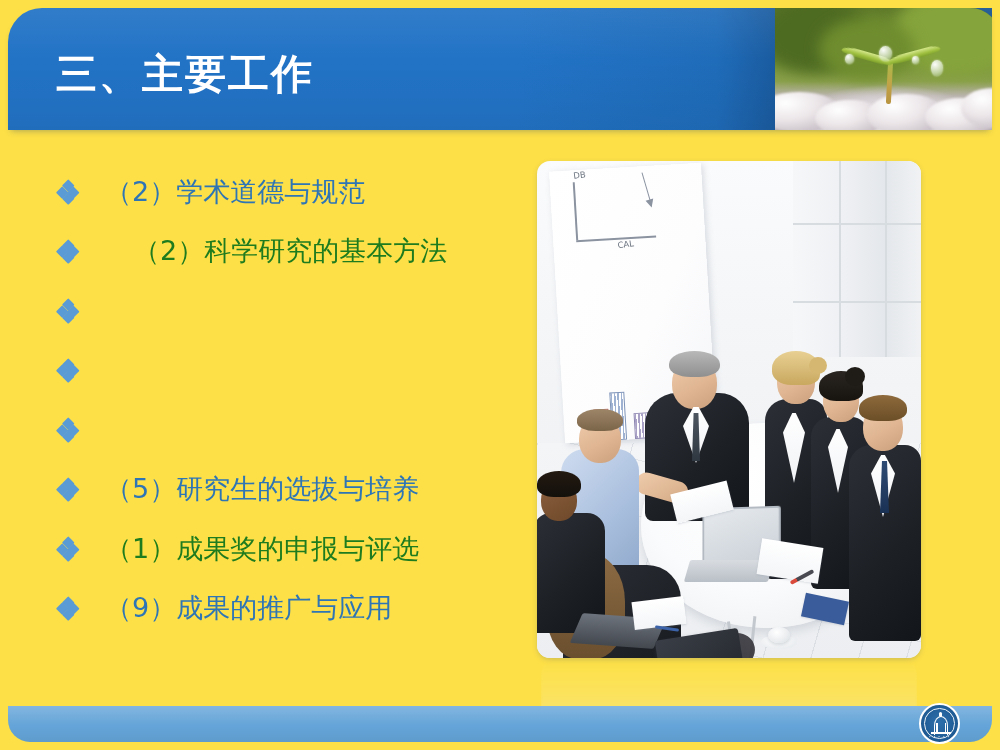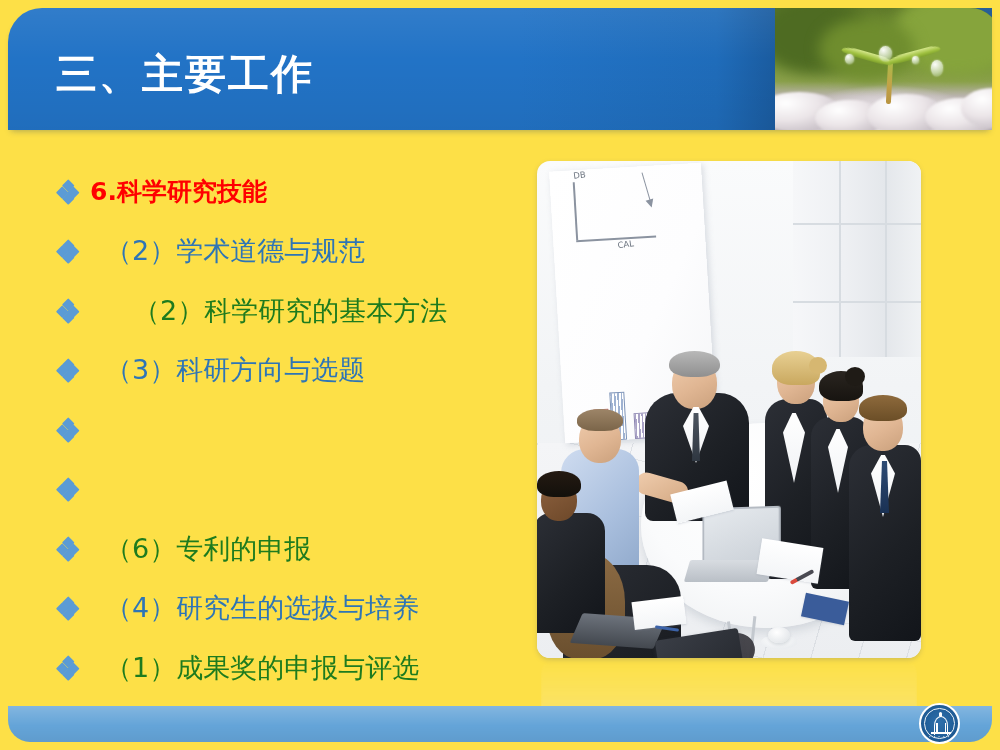--- a/index.html
+++ b/index.html
@@ -401,29 +401,20 @@
       <div class="hp-drop" style="left:70px; top:46px; width:9px; height:10px;"></div>
       <div class="hp-drop" style="left:156px; top:52px; width:12px; height:16px;"></div>
       <div class="hp-drop" style="left:137px; top:48px; width:7px; height:8px;"></div>
     </div>
 
     <div id="header-title">三、主要工作</div>
   </div>
 
   <div id="bullet-list">
 
-    <div class="bullet-row first">
-      <span class="bullet-glyph">
-        <i class="d-top"></i>
-          <i class="d-left"></i>
-          <i class="d-right"></i>
-          <i class="d-bottom"></i>
-      </span>
-      <span class="bullet-text" style="color:#FF0000; font-weight:bold;">6.科学研究技能</span>
-    </div>
 
     <div class="bullet-row indent">
       <span class="bullet-glyph">
         <i class="d-top"></i>
           <i class="d-left"></i>
           <i class="d-right"></i>
           <i class="d-bottom"></i>
       </span>
       <span class="bullet-text" style="color:#2E75B6;">（2）学术道德与规范</span>
     </div>
@@ -431,66 +422,56 @@
     <div class="bullet-row indent">
       <span class="bullet-glyph">
         <i class="d-top"></i>
           <i class="d-left"></i>
           <i class="d-right"></i>
           <i class="d-bottom"></i>
       </span>
       <span class="bullet-text" style="color:#1E7B1E;margin-left:48px;">（2）科学研究的基本方法</span>
     </div>
 
-    <div class="bullet-row indent">
-      <span class="bullet-glyph">
-        <i class="d-top"></i>
-          <i class="d-left"></i>
-          <i class="d-right"></i>
-          <i class="d-bottom"></i>
-      </span>
-      <span class="bullet-text" style="color:#2E75B6;">（3）科研方向与选题</span>
-    </div>
-
-    <div class="bullet-row indent">
-      <span class="bullet-glyph">
-        <i class="d-top"></i>
-          <i class="d-left"></i>
-          <i class="d-right"></i>
-          <i class="d-bottom"></i>
-      </span>
-    </div>
-
-    <div class="bullet-row indent">
-      <span class="bullet-glyph">
-        <i class="d-top"></i>
-          <i class="d-left"></i>
-          <i class="d-right"></i>
-          <i class="d-bottom"></i>
-      </span>
-    </div>
-
-    <div class="bullet-row indent">
-      <span class="bullet-glyph">
-        <i class="d-top"></i>
-          <i class="d-left"></i>
-          <i class="d-right"></i>
-          <i class="d-bottom"></i>
-      </span>
-      <span class="bullet-text" style="color:#1E7B1E;">（6）专利的申报</span>
-    </div>
-
-    <div class="bullet-row indent">
-      <span class="bullet-glyph">
-        <i class="d-top"></i>
-          <i class="d-left"></i>
-          <i class="d-right"></i>
-          <i class="d-bottom"></i>
-      </span>
-      <span class="bullet-text" style="color:#2E75B6;">（4）研究生的选拔与培养</span>
+
+    <div class="bullet-row indent">
+      <span class="bullet-glyph">
+        <i class="d-top"></i>
+          <i class="d-left"></i>
+          <i class="d-right"></i>
+          <i class="d-bottom"></i>
+      </span>
+    </div>
+
+    <div class="bullet-row indent">
+      <span class="bullet-glyph">
+        <i class="d-top"></i>
+          <i class="d-left"></i>
+          <i class="d-right"></i>
+          <i class="d-bottom"></i>
+      </span>
+    </div>
+
+    <div class="bullet-row indent">
+      <span class="bullet-glyph">
+        <i class="d-top"></i>
+          <i class="d-left"></i>
+          <i class="d-right"></i>
+          <i class="d-bottom"></i>
+      </span>
+    </div>
+
+    <div class="bullet-row indent">
+      <span class="bullet-glyph">
+        <i class="d-top"></i>
+          <i class="d-left"></i>
+          <i class="d-right"></i>
+          <i class="d-bottom"></i>
+      </span>
+      <span class="bullet-text" style="color:#2E75B6;">（5）研究生的选拔与培养</span>
     </div>
 
     <div class="bullet-row indent">
       <span class="bullet-glyph">
         <i class="d-top"></i>
           <i class="d-left"></i>
           <i class="d-right"></i>
           <i class="d-bottom"></i>
       </span>
       <span class="bullet-text" style="color:#1E7B1E;">（1）成果奖的申报与评选</span>

